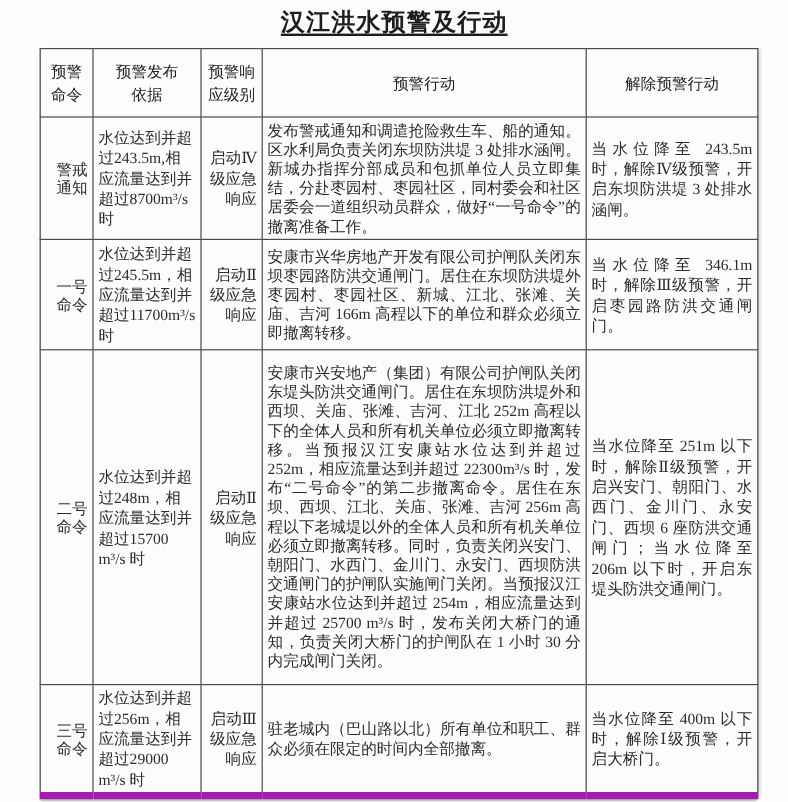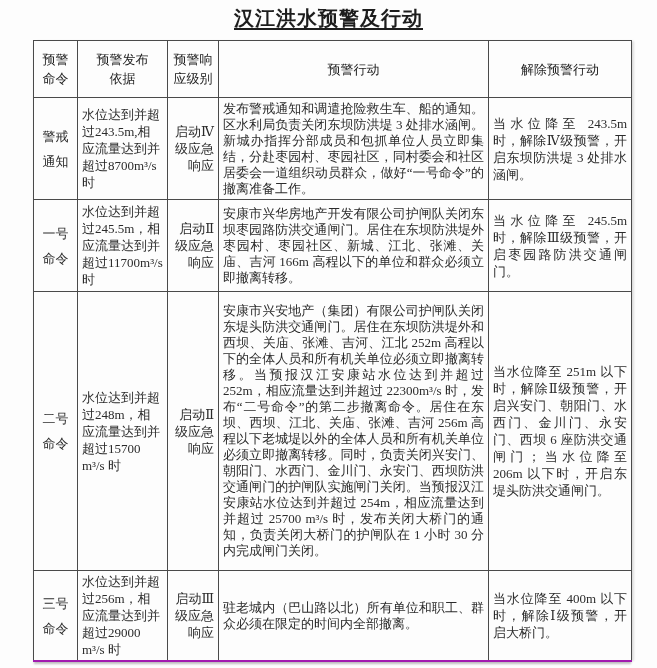--- a/index.html
+++ b/index.html
@@ -37,32 +37,32 @@
   table.warning-table td {
     border: 1px solid #4a4a4a;
     vertical-align: middle;
     font-weight: normal;
     font-size: 13px;
     padding: 2px 4px;
     box-sizing: border-box;
     overflow: hidden;
   }
   table.warning-table tr:last-child td {
-    border-bottom: 2px solid #a21caf;
+    border-bottom: 6px solid #a21caf;
   }
   th.hdr {
     text-align: center;
     white-space: pre-line;
     line-height: 19px;
     color: #222;
   }
   td.col-command {
-    text-align: center;
+    text-align: right;
     white-space: pre-line;
-    line-height: 25px;
+    line-height: 15px;
   }
   td.col-basis {
     text-align: left;
     font-size: 12.5px;
     line-height: 17px;
     padding-left: 5px;
   }
   td.col-level {
     text-align: right;
     font-size: 12.5px;
@@ -118,21 +118,21 @@
       <td class="col-action">发布警戒通知和调遣抢险救生车、船的通知。区水利局负责关闭东坝防洪堤 3 处排水涵闸。新城办指挥分部成员和包抓单位人员立即集结，分赴枣园村、枣园社区，同村委会和社区居委会一道组织动员群众，做好“一号命令”的撤离准备工作。</td>
       <td class="col-lift">当水位降至 243.5m 时，解除Ⅳ级预警，开启东坝防洪堤 3 处排水涵闸。</td>
     </tr>
 
     <tr style="height:92px">
       <td class="col-command">一号
 命令</td>
       <td class="col-basis">水位达到并超过245.5m，相应流量达到并超过11700m³/s 时</td>
       <td class="col-level">启动Ⅱ级应急响应</td>
       <td class="col-action">安康市兴华房地产开发有限公司护闸队关闭东坝枣园路防洪交通闸门。居住在东坝防洪堤外枣园村、枣园社区、新城、江北、张滩、关庙、吉河 166m 高程以下的单位和群众必须立即撤离转移。</td>
-      <td class="col-lift">当水位降至 245.5m 时，解除Ⅲ级预警，开启枣园路防洪交通闸门。</td>
+      <td class="col-lift">当水位降至 346.1m 时，解除Ⅲ级预警，开启枣园路防洪交通闸门。</td>
     </tr>
 
     <tr style="height:279px">
       <td class="col-command">二号
 命令</td>
       <td class="col-basis">水位达到并超过248m，相应流量达到并超过15700 m³/s 时</td>
       <td class="col-level">启动Ⅱ级应急响应</td>
       <td class="col-action">安康市兴安地产（集团）有限公司护闸队关闭东堤头防洪交通闸门。居住在东坝防洪堤外和西坝、关庙、张滩、吉河、江北 252m 高程以下的全体人员和所有机关单位必须立即撤离转移。当预报汉江安康站水位达到并超过 252m，相应流量达到并超过 22300m³/s 时，发布“二号命令”的第二步撤离命令。居住在东坝、西坝、江北、关庙、张滩、吉河 256m 高程以下老城堤以外的全体人员和所有机关单位必须立即撤离转移。同时，负责关闭兴安门、朝阳门、水西门、金川门、永安门、西坝防洪交通闸门的护闸队实施闸门关闭。当预报汉江安康站水位达到并超过 254m，相应流量达到并超过 25700 m³/s 时，发布关闭大桥门的通知，负责关闭大桥门的护闸队在 1 小时 30 分内完成闸门关闭。</td>
       <td class="col-lift">当水位降至 251m 以下时，解除Ⅱ级预警，开启兴安门、朝阳门、水西门、金川门、永安门、西坝 6 座防洪交通闸门；当水位降至 206m 以下时，开启东堤头防洪交通闸门。</td>
     </tr>

